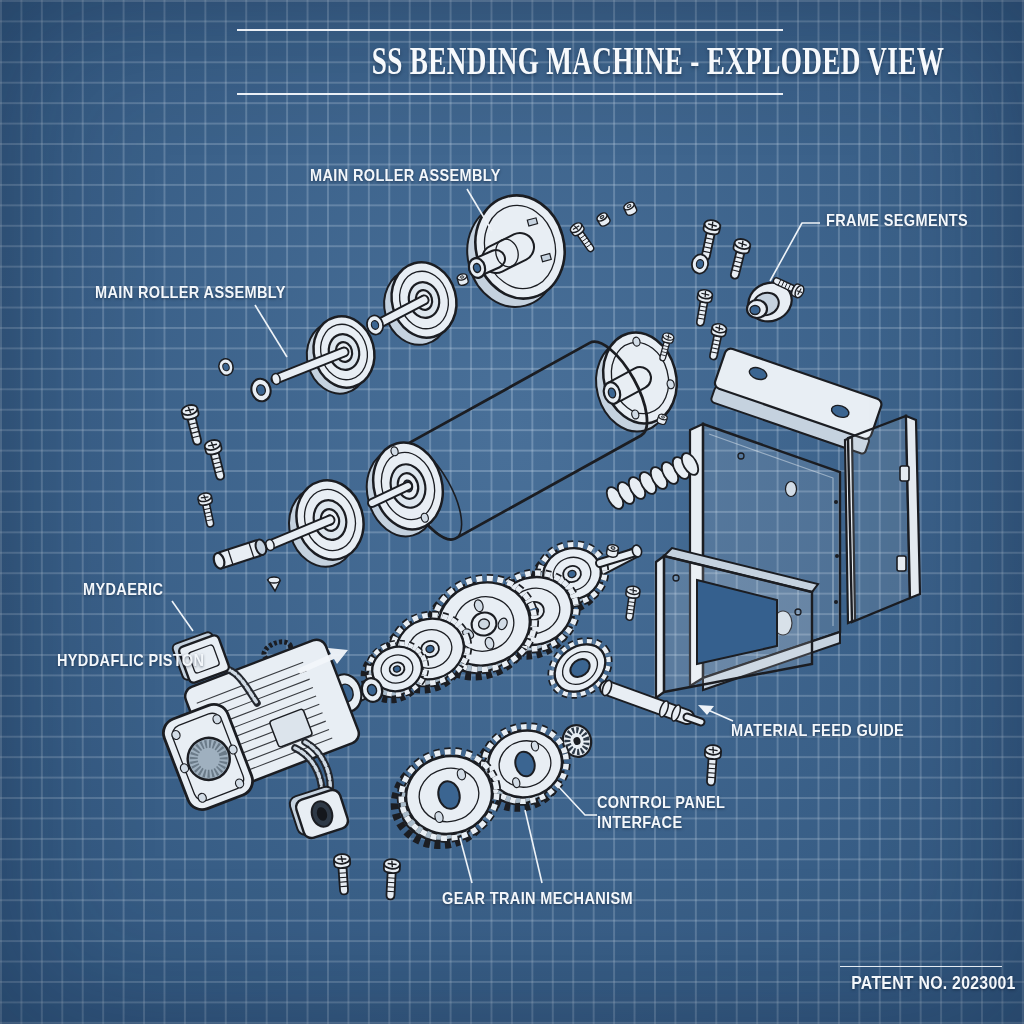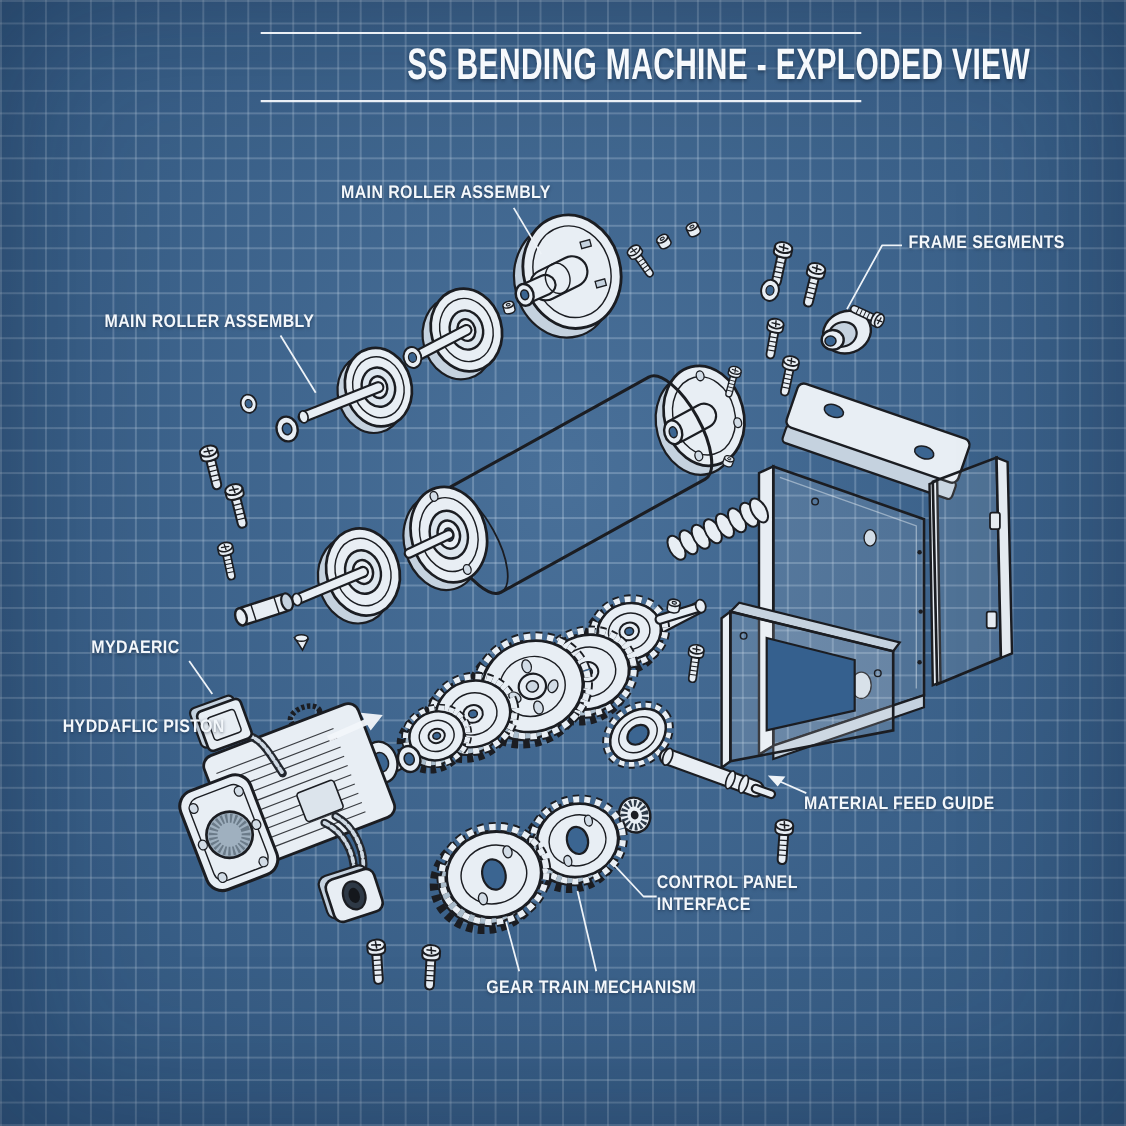--- a/index.html
+++ b/index.html
@@ -19,21 +19,21 @@
   .lbl{
     position:absolute;color:#f3f7fb;font-weight:bold;font-size:16.5px;
     letter-spacing:.4px;white-space:nowrap;transform:scaleX(.88);
     transform-origin:0 0;text-shadow:0 1px 3px rgba(8,20,38,.5);z-index:5;
   }
   .lbl.two{line-height:20px;}
   #title{
     position:absolute;left:237px;top:29px;width:546px;text-align:center;
     border-top:2px solid rgba(250,252,255,.92);
     border-bottom:2px solid rgba(250,252,255,.92);
-    padding:6px 0 9px;z-index:5;
+    padding:6px 0 9px;z-index:5;font-family:Liberation Serif, serif;
   }
   #title span{
     display:inline-block;color:#f6f9fc;font-weight:bold;font-size:40px;
     letter-spacing:.5px;white-space:nowrap;transform:scaleX(.68);
     transform-origin:50% 50%;text-shadow:0 2px 4px rgba(8,20,38,.4);
   }
   #patent{
     position:absolute;left:840px;top:966px;width:162px;text-align:center;
     border-top:1.6px solid rgba(250,252,255,.9);padding-top:6px;z-index:5;
   }
@@ -465,14 +465,17 @@
 
   <div class="lbl" style="left:731px;top:721px">MATERIAL FEED GUIDE</div>
 
   <div class="lbl two" style="left:597px;top:792px">
     <div>CONTROL PANEL</div>
     <div>INTERFACE</div>
   </div>
 
   <div class="lbl" style="left:442px;top:889px">GEAR TRAIN MECHANISM</div>
 
+  <div id="patent">
+    <span>PATENT NO. 2023001</span>
+  </div>
 
 </div>
 
 </body></html>

